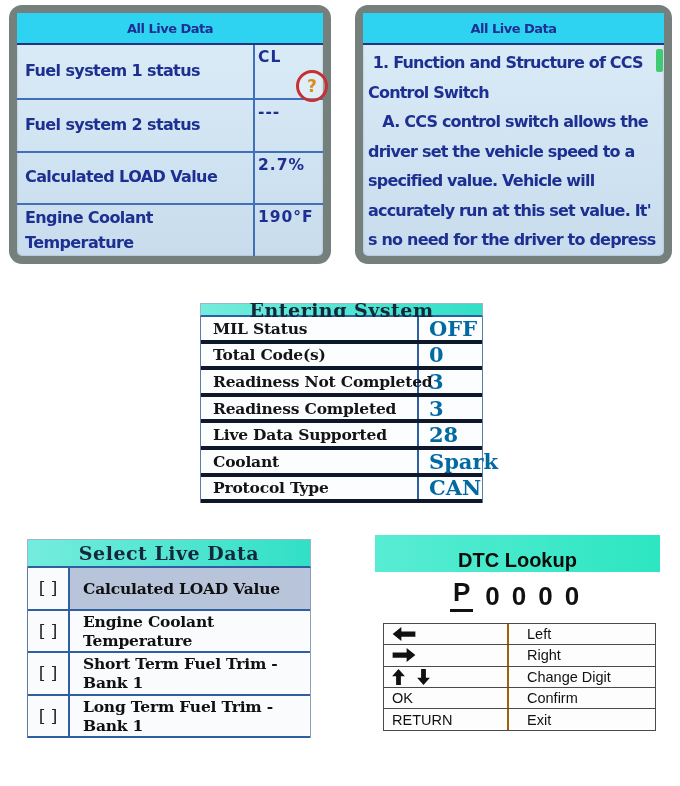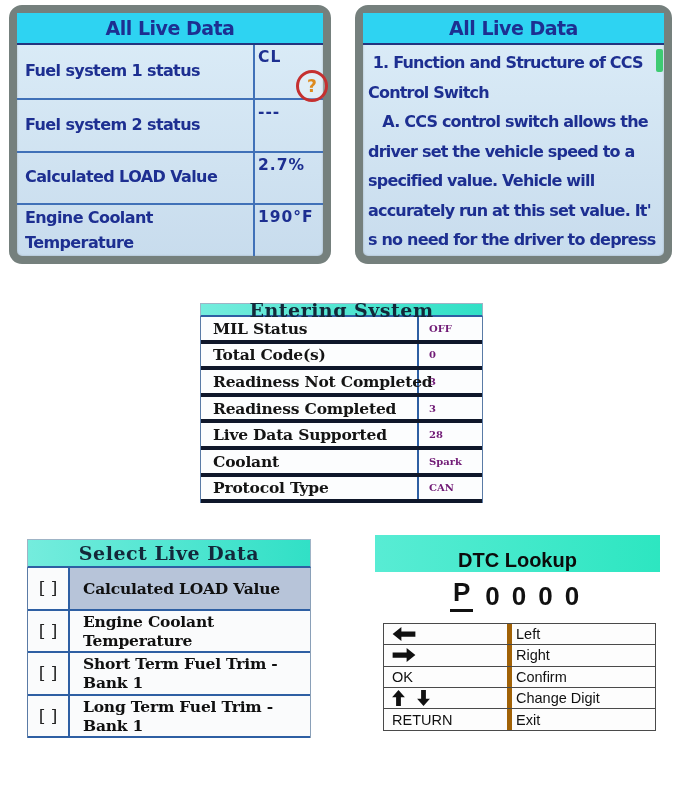--- a/index.html
+++ b/index.html
@@ -5,21 +5,21 @@
   html,body{margin:0;padding:0;background:#fff;}
   .canvas{position:relative;width:680px;height:786px;background:#fff;overflow:hidden;
           font-family:"DejaVu Sans",sans-serif;}
 
   
   .device{position:absolute;border:8px solid #75807d;border-radius:13px;
           background:linear-gradient(180deg,#dcedf8,#c8dced);box-shadow:inset 0 0 2px rgba(0,0,0,.25);}
   .device-a{left:9px;top:5px;width:306px;height:243px;}
   .device-b{left:355px;top:5px;width:301px;height:243px;}
   .screen-header{height:30px;background:#2ed3f2;display:flex;align-items:center;justify-content:center;
-          color:#1d2f91;font-weight:bold;font-size:19px;letter-spacing:-0.5px;border-bottom:2px solid #24357e;}
+          color:#1d2f91;font-weight:bold;font-size:13px;letter-spacing:-0.5px;border-bottom:2px solid #24357e;}
   .lcd-rows{position:relative;height:211px;}
   .lcd-row{position:relative;height:52.75px;box-sizing:border-box;}
   .lcd-row + .lcd-row{border-top:2px solid #4071b8;}
   .lcd-label{position:absolute;left:8px;top:0;bottom:0;width:222px;display:flex;align-items:center;
           color:#1d2f91;font-weight:bold;font-size:16px;letter-spacing:-0.6px;line-height:1.55;}
   .lcd-value{position:absolute;left:241px;top:3px;color:#1d2f91;font-weight:bold;font-size:15.5px;letter-spacing:1px;}
   .col-divider{position:absolute;left:236px;top:0;bottom:0;width:2px;background:#4071b8;}
   .qmark{position:absolute;left:279px;top:57px;width:26px;height:26px;border:3px solid #c53030;border-radius:50%;
           display:flex;align-items:center;justify-content:center;color:#dd8a1f;font-weight:bold;font-size:17px;
           background:rgba(255,255,255,.25);z-index:5;}
@@ -32,21 +32,21 @@
   .serif{font-family:"DejaVu Serif","Liberation Serif",serif;}
   .tq-header{background:linear-gradient(90deg,#74ecdd,#31e0c6);display:flex;align-items:center;justify-content:center;
           font-weight:bold;color:#13283a;border:1px solid #9fb4c6;border-bottom:2px solid #2e5fa3;box-sizing:border-box;}
   .entering{position:absolute;left:200px;top:303px;width:283px;}
   .entering .tq-header{height:14px;font-size:19px;letter-spacing:0.5px;}
   .info-rows{border-left:1px solid #5a7ba6;border-right:1px solid #5a7ba6;position:relative;background:#fcfdfe;}
   .info-row{position:relative;height:22.6px;border-bottom:4px solid #0f172a;}
   .info-label{position:absolute;left:12px;top:0;bottom:0;display:flex;align-items:center;
           font-weight:bold;font-size:15.5px;color:#141414;letter-spacing:-0.2px;}
   .info-value{position:absolute;left:228px;top:0;bottom:0;display:flex;align-items:center;
-          font-weight:bold;font-size:10px;color:#701a75;}
+          font-weight:bold;font-size:21px;color:#0369a1;}
   .entering .vline{position:absolute;left:216px;top:0;bottom:0;width:2px;background:#2e5fa3;}
 
   
   .select-panel{position:absolute;left:27px;top:539px;width:284px;}
   .select-panel .tq-header{height:29px;font-size:19px;letter-spacing:0.5px;}
   .sel-rows{position:relative;border-left:1px solid #5a7ba6;border-right:1px solid #8aa0b8;background:#fafbfc;}
   .sel-row{position:relative;height:40.5px;border-bottom:2px solid #2e5fa3;}
   .sel-check{position:absolute;left:0;top:0;bottom:0;width:40px;display:flex;align-items:center;justify-content:center;
           font-size:17px;color:#222;font-weight:normal;}
   .sel-label{position:absolute;left:42px;right:0;top:0;bottom:0;display:flex;align-items:center;padding-left:13px;
@@ -60,22 +60,22 @@
           font-family:"Liberation Sans","DejaVu Sans",sans-serif;font-weight:bold;font-size:20px;color:#0b0b0b;}
   .dtc-code{position:absolute;left:375px;top:577px;width:285px;display:flex;align-items:flex-end;justify-content:center;
           font-family:"Liberation Sans","DejaVu Sans",sans-serif;font-weight:bold;font-size:26px;color:#111;}
   .dtc-code .pfx{border-bottom:3px solid #111;padding:0 3px 1px 3px;margin-right:6px;}
   .dtc-code .digit{margin:0 6px;}
   .key-table{position:absolute;left:383px;top:623px;width:273px;border:1px solid #4a4a4a;box-sizing:border-box;background:#fdfdfd;}
   .key-row{position:relative;height:21.3px;border-bottom:1px solid #4a4a4a;box-sizing:border-box;}
   .key-row:last-child{border-bottom:none;}
   .key-cell{position:absolute;left:0;top:0;bottom:0;width:122px;display:flex;align-items:center;padding-left:8px;
           font-family:"Liberation Sans","DejaVu Sans",sans-serif;font-size:14.5px;color:#111;gap:12px;}
-  .key-desc{position:absolute;left:123px;right:0;top:0;bottom:0;display:flex;align-items:center;padding-left:4px;
-          border-left:5px solid #a16207;font-family:"Liberation Sans","DejaVu Sans",sans-serif;font-size:14.5px;color:#111;}
+  .key-desc{position:absolute;left:123px;right:0;top:0;bottom:0;display:flex;align-items:center;padding-left:18px;
+          border-left:2px solid #a16207;font-family:"Liberation Sans","DejaVu Sans",sans-serif;font-size:14.5px;color:#111;}
   .arr{display:inline-block;}
 </style>
 </head>
 <body>
 
 <div class="canvas">
 
   <div class="device-tab"></div>
 
   <div class="device device-a">
@@ -207,33 +207,33 @@
     </div>
     <div class="key-row">
       <div class="key-cell">
         <svg class="arr" width="24" height="14" viewBox="0 0 26 16">
             <path d="M26 8 L16 0 L16 5 L0 5 L0 11 L16 11 L16 16 Z" fill="#111"></path>
           </svg>
       </div>
       <div class="key-desc">Right</div>
     </div>
     <div class="key-row">
-      <div class="key-cell">OK</div>
-      <div class="key-desc">Confirm</div>
-    </div>
-    <div class="key-row">
       <div class="key-cell">
         <svg class="arr" width="13" height="16" viewBox="0 0 16 20">
             <path d="M8 0 L16 9 L11 9 L11 20 L5 20 L5 9 L0 9 Z" fill="#111"></path>
           </svg>
         <svg class="arr" width="13" height="16" viewBox="0 0 16 20">
             <path d="M8 20 L16 11 L11 11 L11 0 L5 0 L5 11 L0 11 Z" fill="#111"></path>
           </svg>
       </div>
       <div class="key-desc">Change Digit</div>
     </div>
     <div class="key-row">
+      <div class="key-cell">OK</div>
+      <div class="key-desc">Confirm</div>
+    </div>
+    <div class="key-row">
       <div class="key-cell">RETURN</div>
       <div class="key-desc">Exit</div>
     </div>
   </div>
 
 </div>
 
 </body></html>

